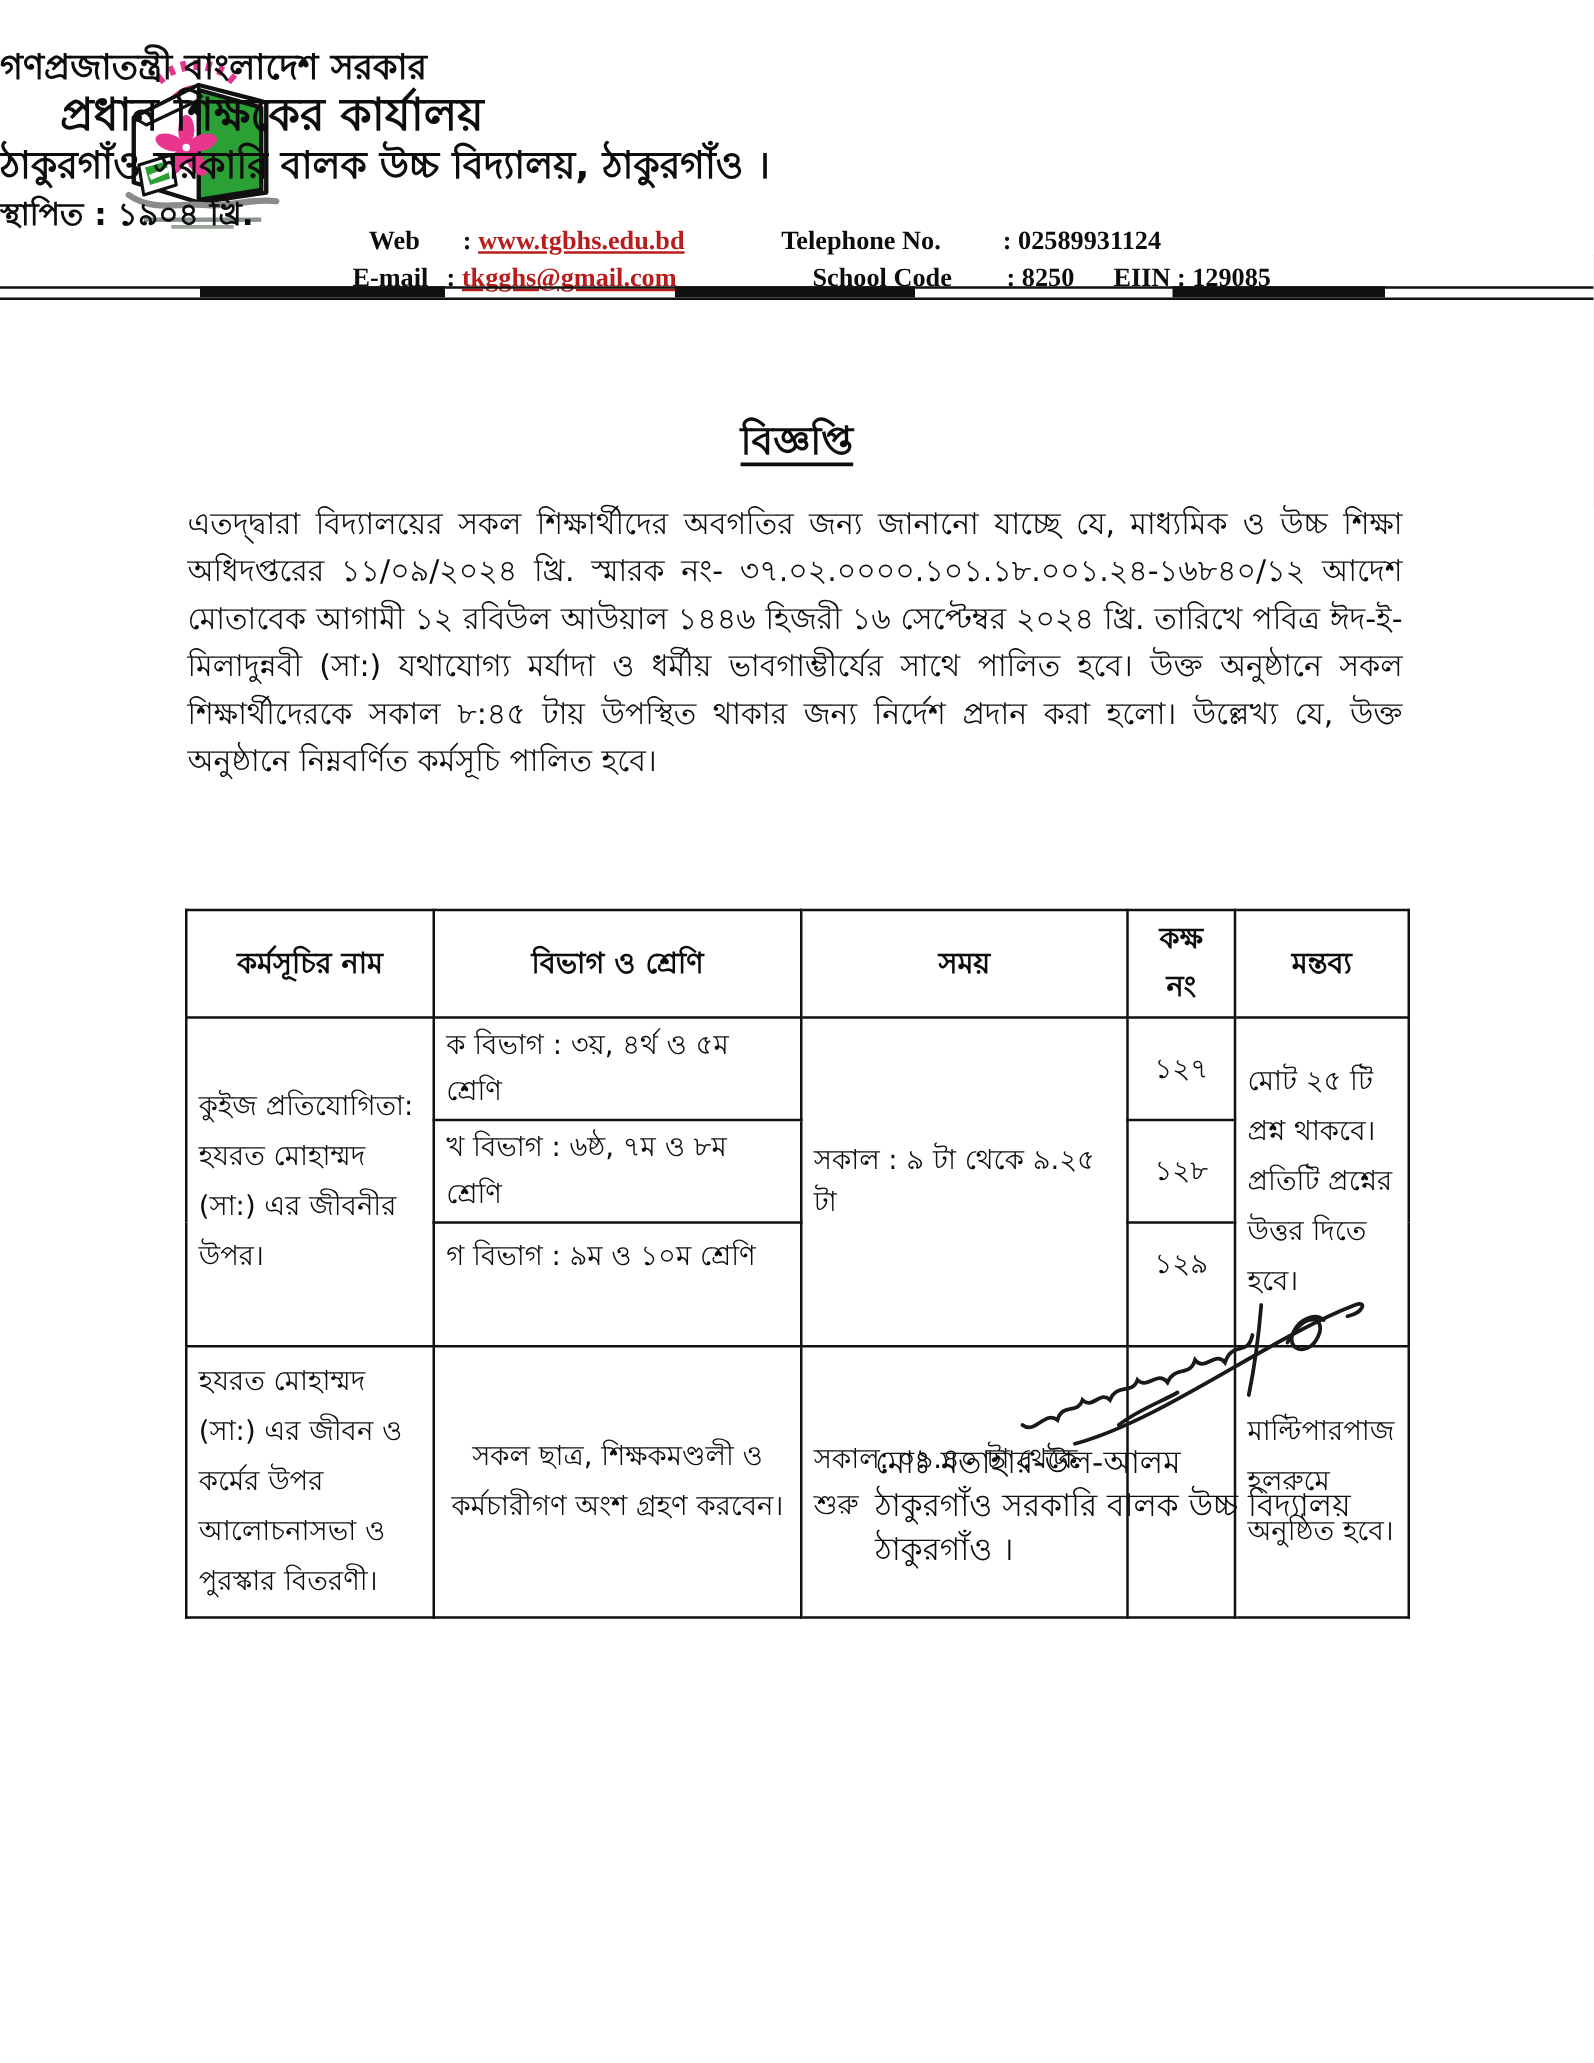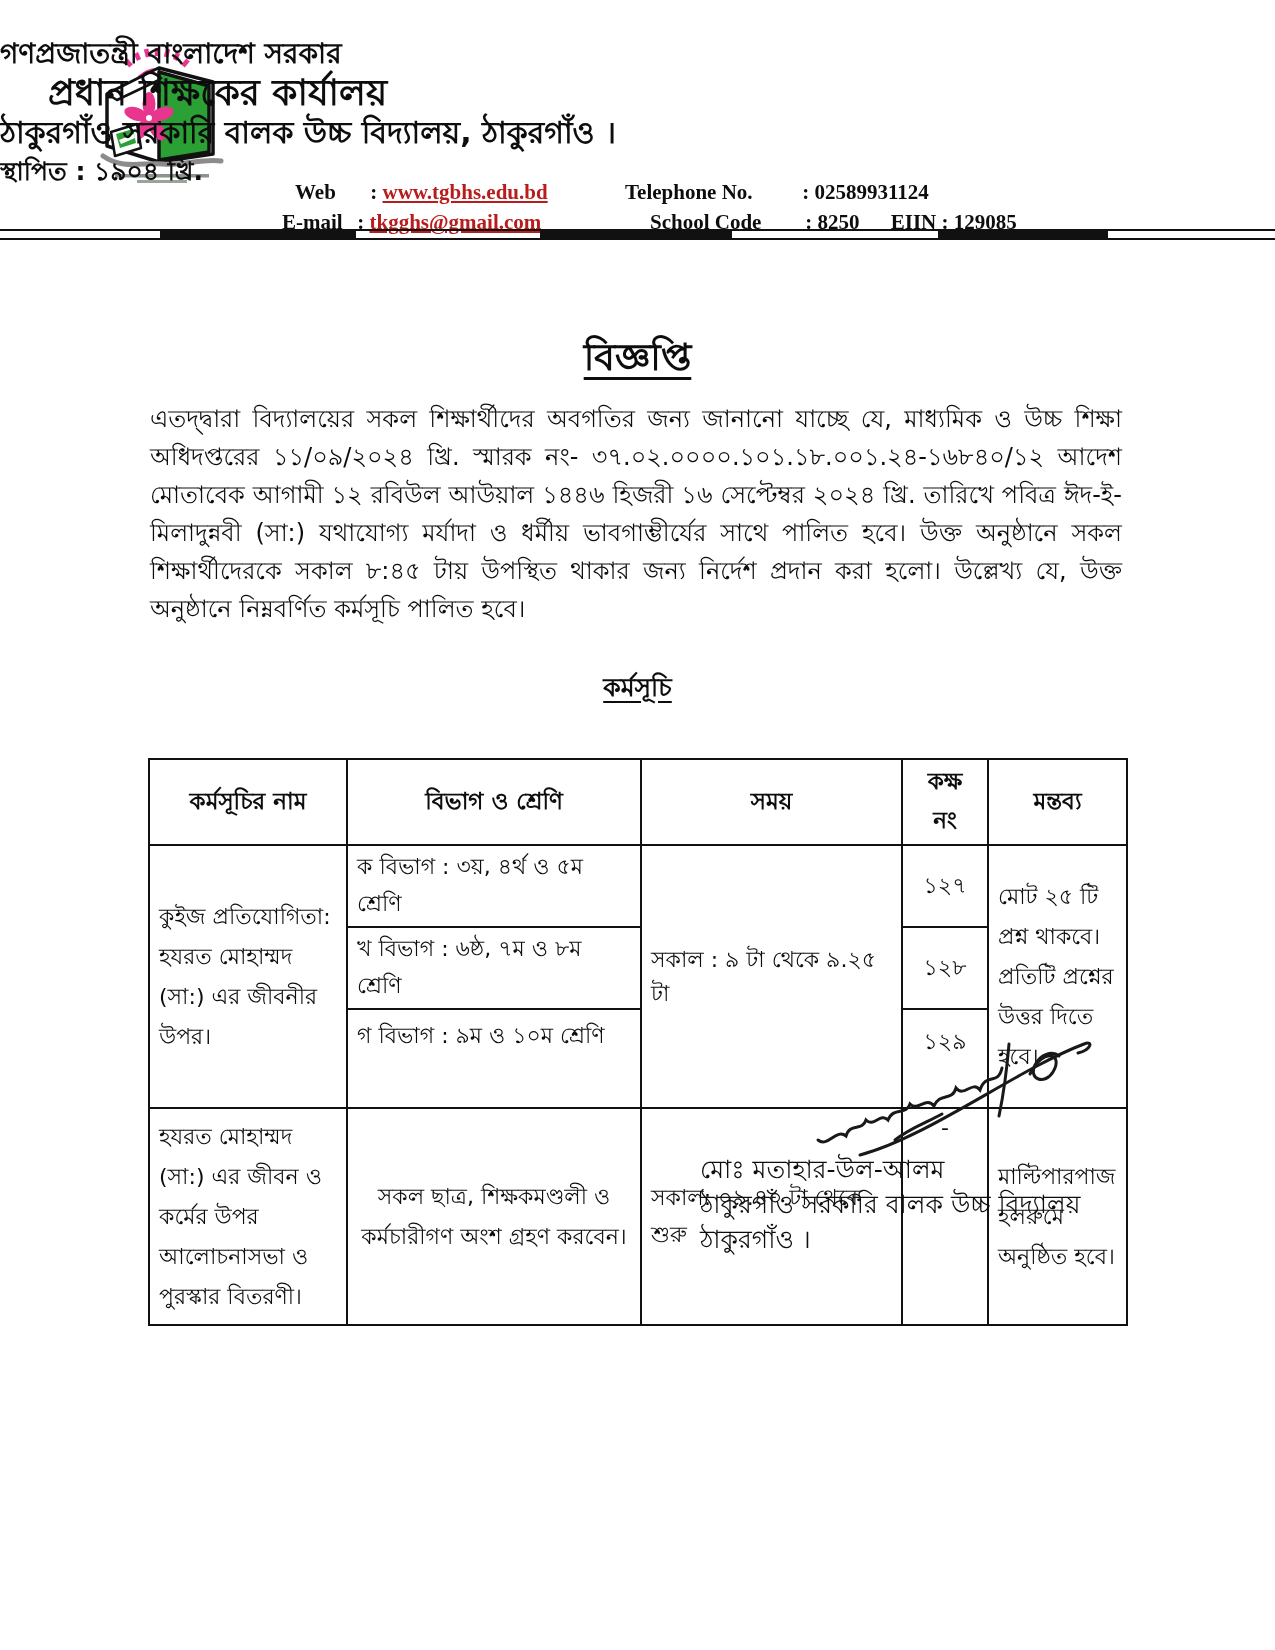--- a/index.html
+++ b/index.html
@@ -35,28 +35,28 @@
   
   .sep{position:absolute;left:0;top:229px;width:1275px;height:7px;
        border-top:2px solid #111;border-bottom:2px solid #111;}
   .sep .bar{position:absolute;top:-2px;height:9px;background:#111;}
   .bar1{left:160px;width:196px;}
   .bar2{left:540px;width:192px;}
   .bar3{left:938px;width:170px;}
   
   .date-line{position:absolute;top:246px;right:168px;font-size:24px;font-weight:600;}
   .notice-title{position:absolute;top:328px;left:0;right:0;text-align:center;
-    font-size:37px;font-weight:700;text-decoration:underline;text-underline-offset:7px;}
+    font-size:31px;font-weight:700;text-decoration:underline;text-underline-offset:7px;}
   
   .body-par{position:absolute;left:150px;top:400px;width:972px;
     font-size:24px;line-height:38px;text-align:justify;font-weight:500;}
   
   .sched-title{position:absolute;top:668px;left:0;right:0;text-align:center;
     font-size:25px;font-weight:700;text-decoration:underline;text-underline-offset:5px;}
-  table.sched{position:absolute;left:148px;top:758px;width:978px;
+  table.sched{position:absolute;left:148px;top:727px;width:978px;
     border-collapse:collapse;table-layout:fixed;font-size:22px;font-weight:500;}
   table.sched td,table.sched th{border:2.5px solid #111;padding:3px 9px;vertical-align:middle;}
   table.sched th{font-size:23px;font-weight:700;text-align:center;height:32px;}
   .col1{width:198px;} .col2{width:294px;} .col3{width:261px;} .col4{width:86px;} .col5{width:139px;}
   td.name-cell{vertical-align:top;line-height:40px;}
   td.group-cell{height:40px;}
   td.room-cell{text-align:center;}
   td.time-cell{line-height:34px;}
   td.remark-cell{vertical-align:top;line-height:40px;}
   td.part-cell{text-align:center;vertical-align:top;line-height:40px;}
@@ -148,21 +148,20 @@
     <div class="bar bar1"></div>
     <div class="bar bar2"></div>
     <div class="bar bar3"></div>
   </div>
 
 
   <div class="notice-title">বিজ্ঞপ্তি</div>
 
   <div class="body-par">এতদ্দ্বারা বিদ্যালয়ের সকল শিক্ষার্থীদের অবগতির জন্য জানানো যাচ্ছে যে, মাধ্যমিক ও উচ্চ শিক্ষা অধিদপ্তরের ১১/০৯/২০২৪ খ্রি. স্মারক নং- ৩৭.০২.০০০০.১০১.১৮.০০১.২৪-১৬৮৪০/১২ আদেশ মোতাবেক আগামী ১২ রবিউল আউয়াল ১৪৪৬ হিজরী ১৬ সেপ্টেম্বর ২০২৪ খ্রি. তারিখে পবিত্র ঈদ-ই-মিলাদুন্নবী (সা:) যথাযোগ্য মর্যাদা ও ধর্মীয় ভাবগাম্ভীর্যের সাথে পালিত হবে। উক্ত অনুষ্ঠানে সকল শিক্ষার্থীদেরকে সকাল ৮:৪৫ টায় উপস্থিত থাকার জন্য নির্দেশ প্রদান করা হলো। উল্লেখ্য যে, উক্ত অনুষ্ঠানে নিম্নবর্ণিত কর্মসূচি পালিত হবে।</div>
 
-  <div class="sched-title">কর্মসূচি</div>
 
   <table class="sched">
     <colgroup>
       <col class="col1">
         <col class="col2">
         <col class="col3">
         <col class="col4">
         <col class="col5">
     </colgroup>
     <tbody>

